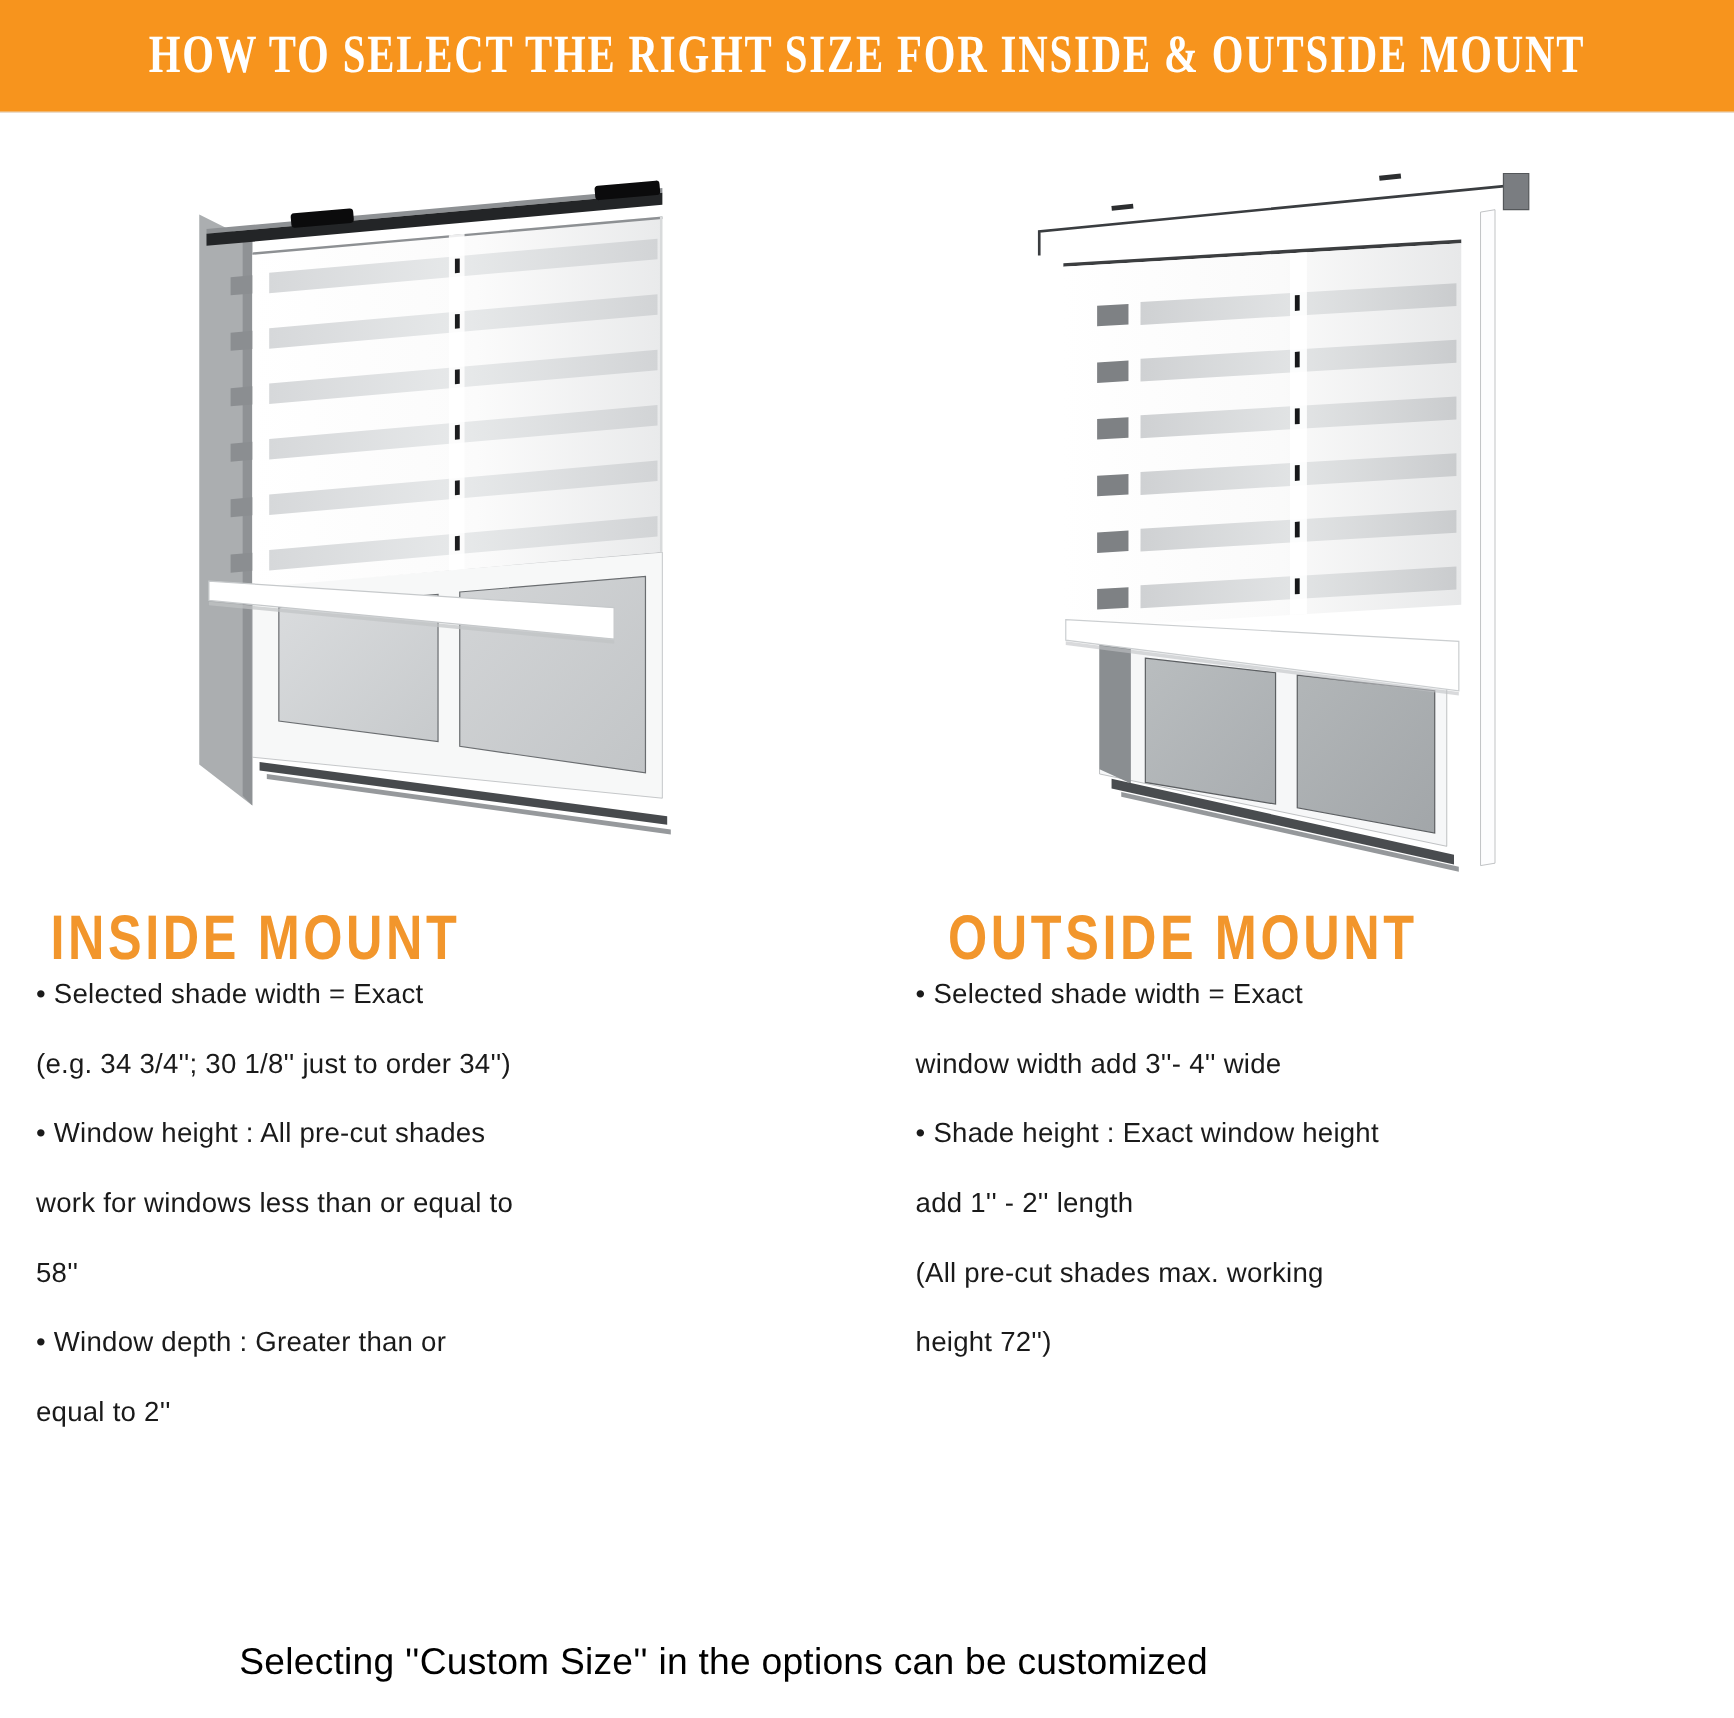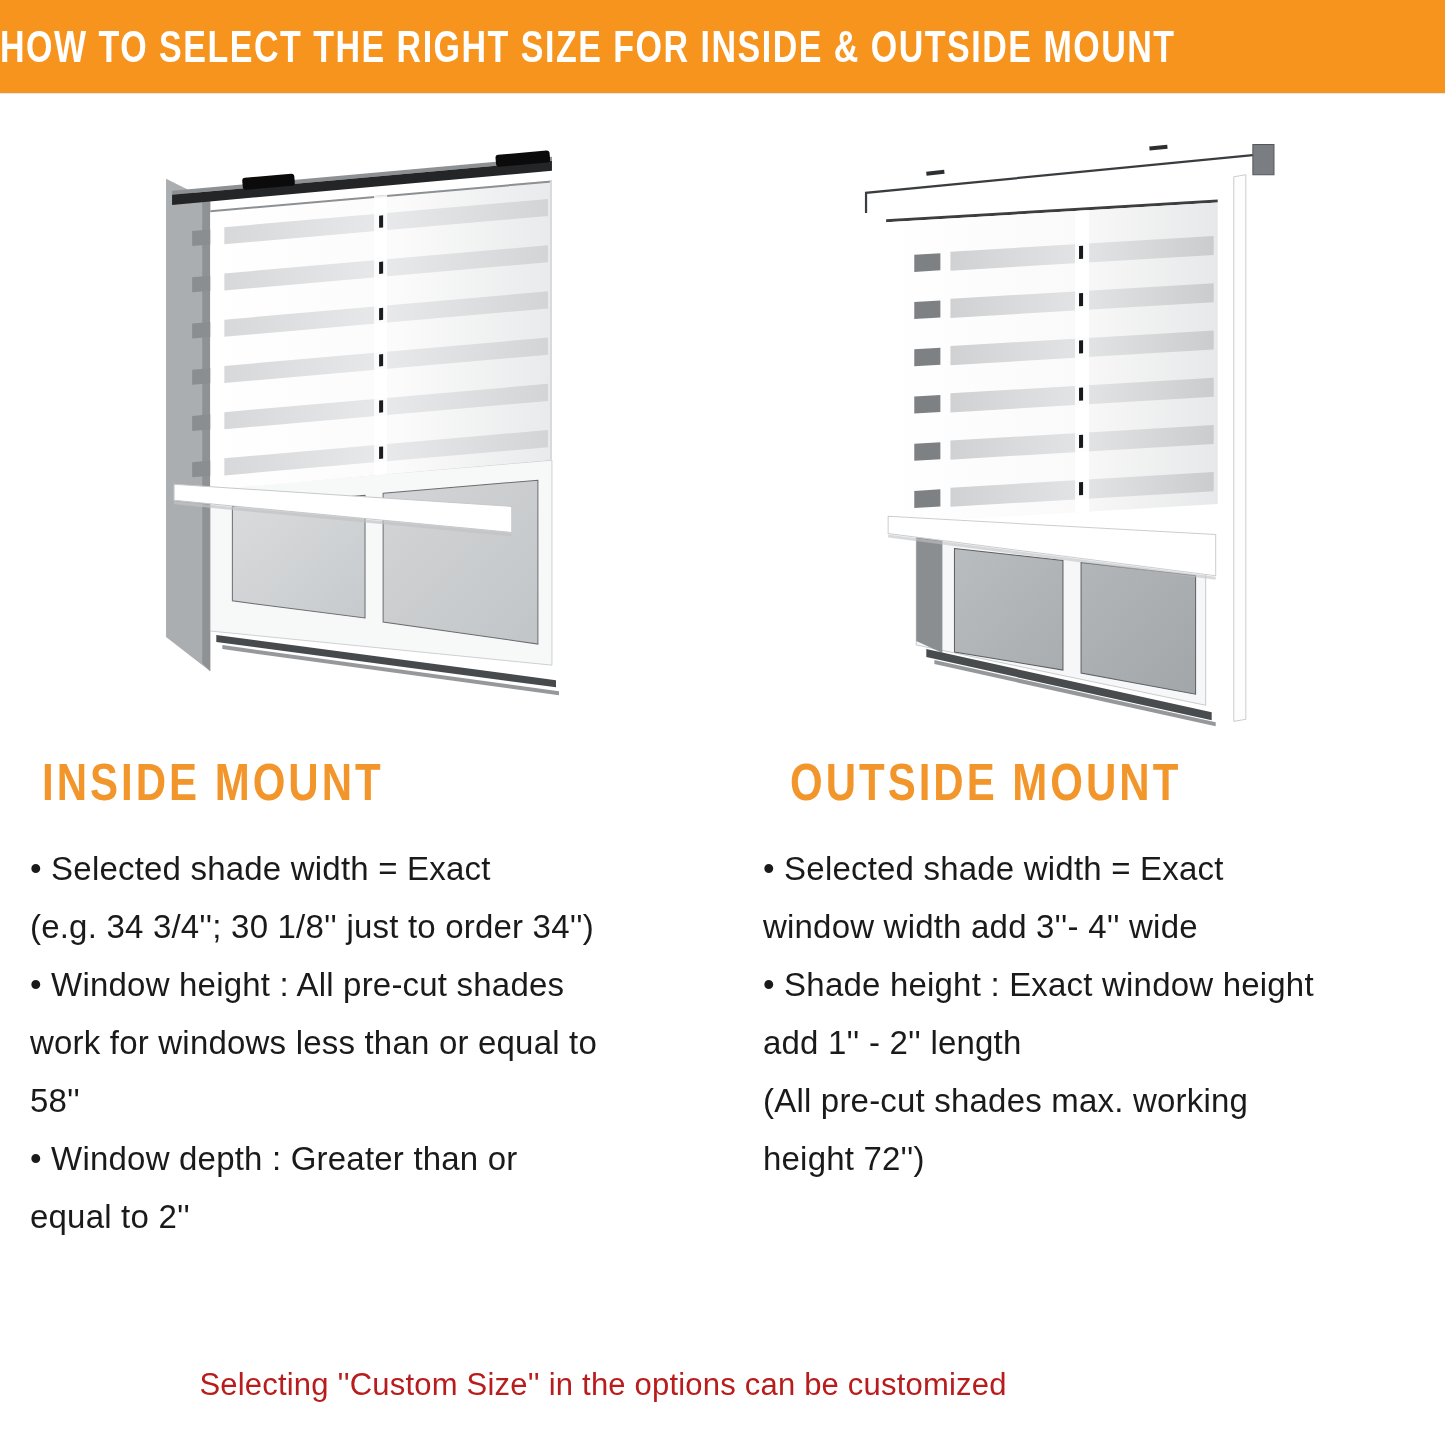--- a/index.html
+++ b/index.html
@@ -3,48 +3,49 @@
 <meta charset="utf-8">
 <style>
   html,body { margin:0; padding:0; }
   body {
     width:1445px; height:1432px; position:relative; background:#ffffff;
     font-family:"Liberation Sans", sans-serif; overflow:hidden;
   }
   .banner {
     position:absolute; left:0; top:0; width:1445px; height:93px;
     background:var(--banner-bg,#F7941D);
-    display:flex; align-items:center; 
+    display:flex; align-items:center; justify-content:center;
     border-bottom:1px solid #e8e8e8;
+    font-family:Liberation Serif, serif;
   }
   .banner-title {
     color:var(--banner-text,#ffffff); font-weight:bold; font-size:34px;
     letter-spacing:1.5px; white-space:nowrap;
     transform:scaleY(1.32); transform-origin:center center;
   }
   .illust { position:absolute; }
   .illust-left  { left:158px; top:148px; width:402px; height:564px; }
   .illust-right { left:858px; top:128px; width:422px; height:624px; }
   .col-heading {
     position:absolute; color:var(--heading-orange,#F2962C);
     font-size:42px; font-weight:bold; letter-spacing:3px; white-space:nowrap;
     transform:scaleY(1.25); transform-origin:left top;
   }
   .heading-inside  { left:42px;  top:752px; }
   .heading-outside { left:790px; top:752px; }
   .bullets {
-    position:absolute; top:840px; color:var(--body-text,#1a1a1a);
-    font-size:33px; line-height:58px; letter-spacing:0.2px;
+    position:absolute; top:799px; color:var(--body-text,#1a1a1a);
+    font-size:23px; line-height:58px; letter-spacing:0.2px;
   }
   .bullets-left  { left:30px;  width:700px; }
   .bullets-right { left:763px; width:680px; }
   .bullets .line { white-space:nowrap; }
   .footer-note {
     position:absolute; left:0; top:1367px; width:1206px; text-align:center;
-    color:#b91c1c; font-size:31px; letter-spacing:0.2px;
+    color:#000000; font-size:31px; letter-spacing:0.2px;
   }
 </style>
 </head>
 <body>
 
 <div class="banner">
   <div class="banner-title">HOW TO SELECT THE RIGHT SIZE FOR INSIDE &amp; OUTSIDE MOUNT</div>
 </div>
 
 <svg class="illust illust-left" viewBox="0 0 400 560" xmlns="http://www.w3.org/2000/svg">

